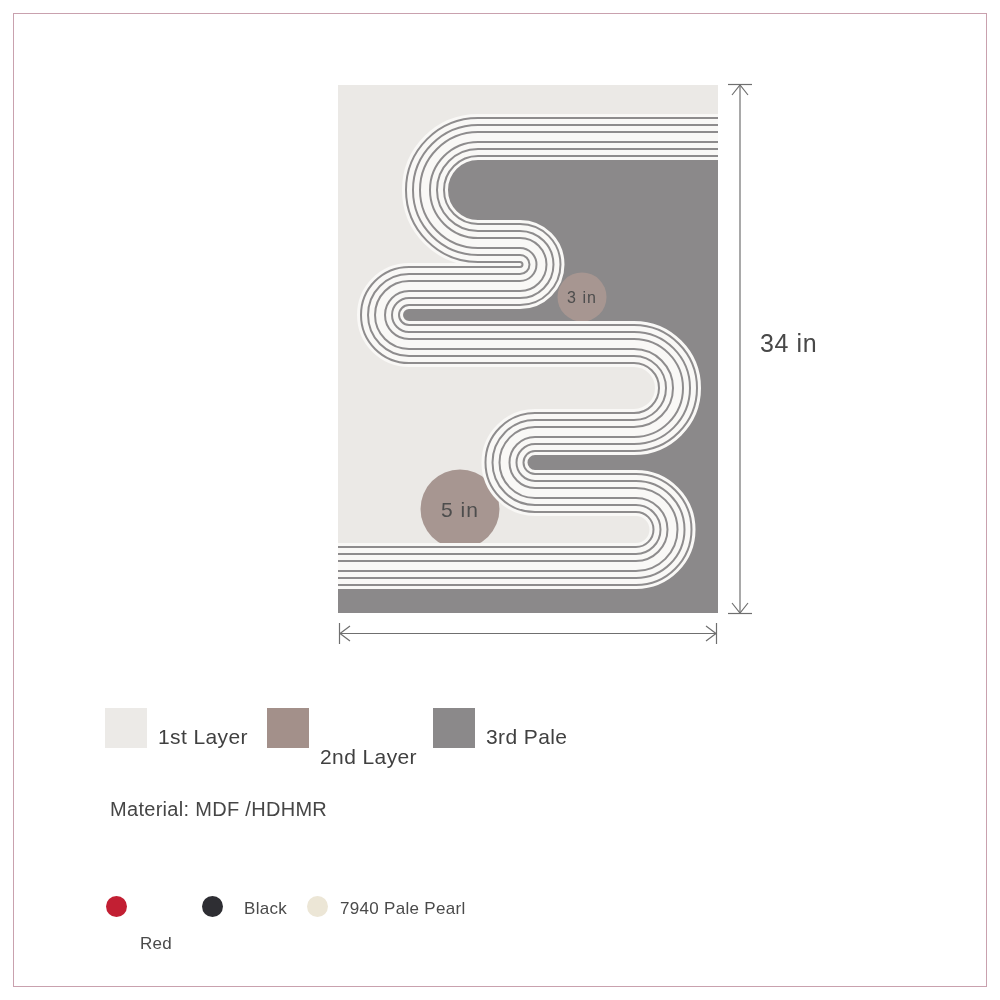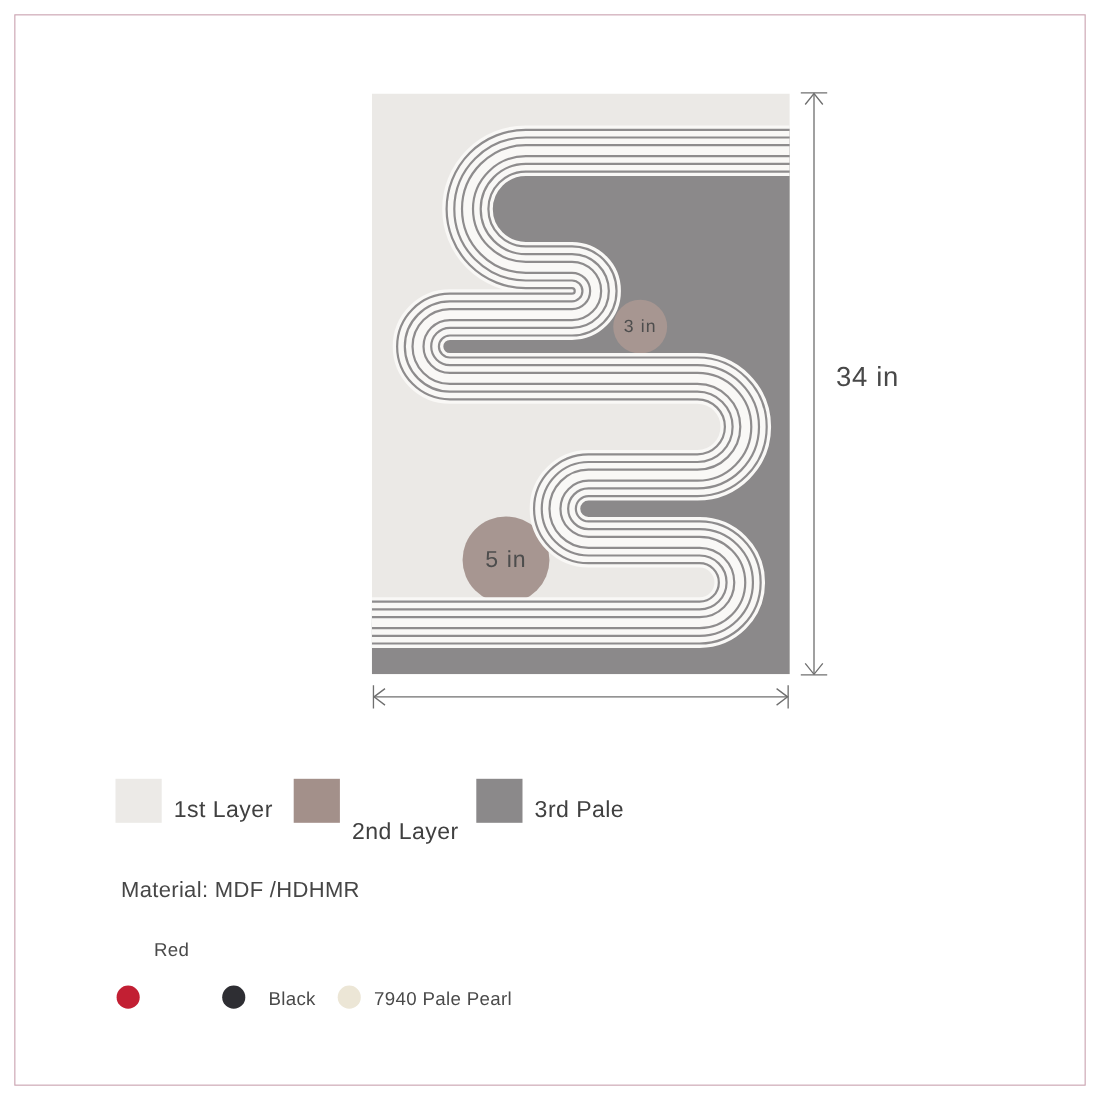--- a/index.html
+++ b/index.html
@@ -68,21 +68,21 @@
     <div class="abs legend-swatch" style="left: 433px; top: 708px; background-color: rgb(139, 137, 138);"></div>
     <div class="abs legend-label" style="left:486px;top:725px;">3rd Pale</div>
   </div>
 
   <div class="abs" style="left:110px;top:797px;">
     <div class="spec-line">Material: MDF /HDHMR</div>
   </div>
 
   <div>
     <div class="abs finish-dot" style="left: 106px; top: 896px; background-color: rgb(194, 31, 51);"></div>
-    <div class="abs finish-label" style="left:140px;top:854px;">Red</div>
+    <div class="abs finish-label" style="left:140px;top:934px;">Red</div>
 
     <div class="abs finish-dot" style="left: 202px; top: 896px; background-color: rgb(46, 46, 51);"></div>
     <div class="abs finish-label" style="left:244px;top:899px;">Black</div>
 
     <div class="abs finish-dot" style="left: 307px; top: 896px; background-color: rgb(236, 230, 214);"></div>
     <div class="abs finish-label" style="left:340px;top:899px;">7940 Pale Pearl</div>
   </div>
 
 </div>
 

